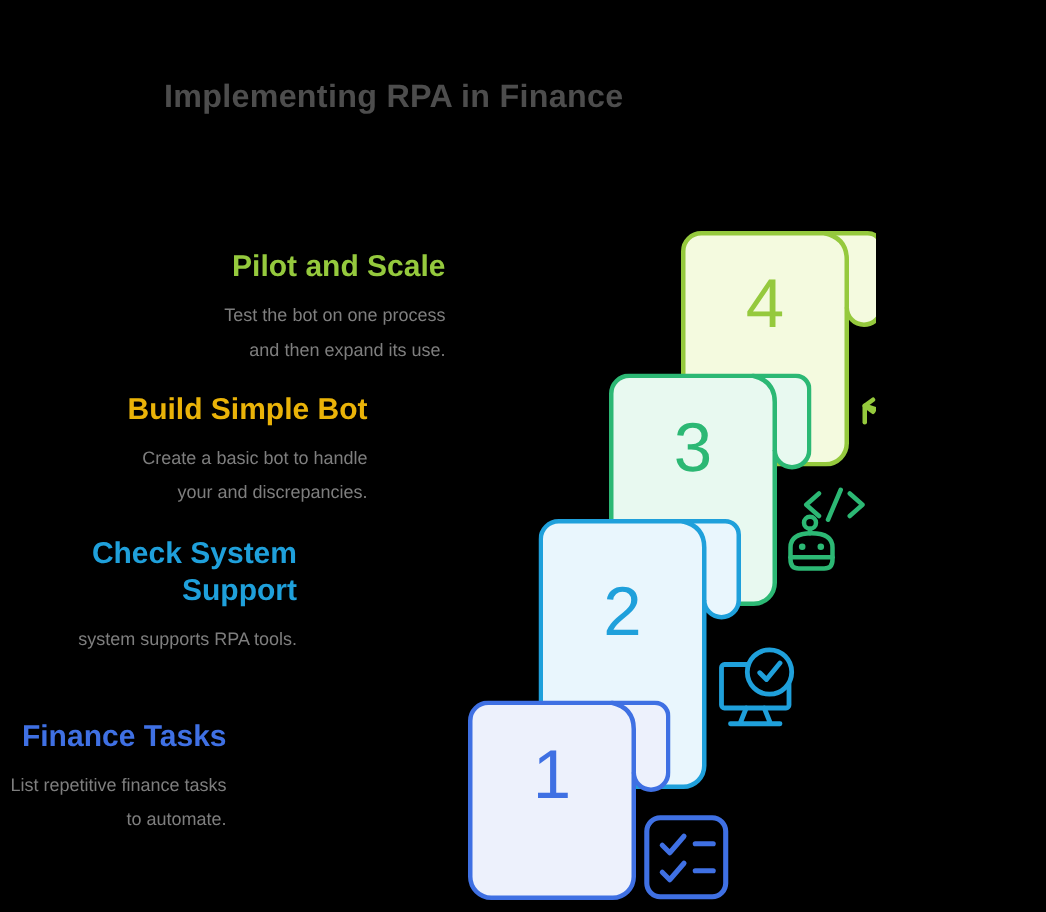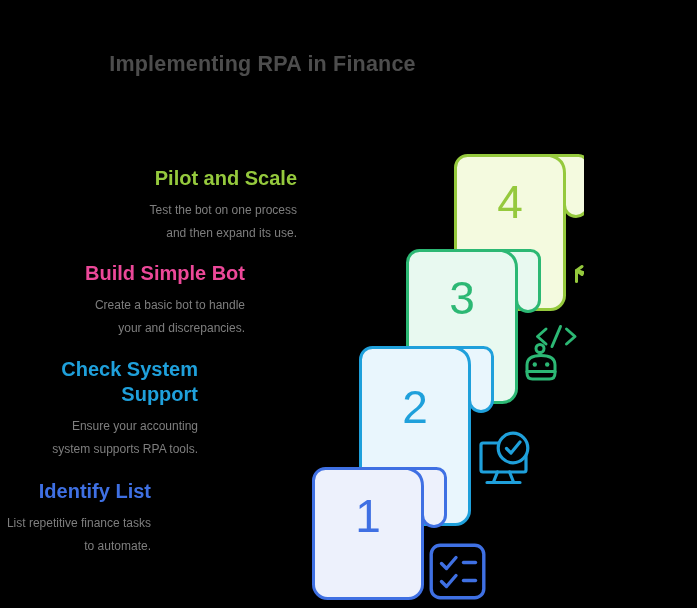--- a/index.html
+++ b/index.html
@@ -74,39 +74,38 @@
   <div class="step-text s4">
     <div class="tl" style="color: rgb(149, 201, 61);">Pilot and Scale</div>
     <div class="tl" style="color: rgb(149, 201, 61);"></div>
     <div class="desc" style="color: rgb(126, 126, 126);">
       <div class="dl">Test the bot on one process</div>
       <div class="dl">and then expand its use.</div>
     </div>
   </div>
 
   <div class="step-text s3">
-    <div class="tl" style="color: #ec4899;">Build Simple Bot</div>
+    <div class="tl" style="color: #eab308;">Build Simple Bot</div>
     <div class="tl" style="color: rgb(44, 184, 116);"></div>
     <div class="desc" style="color: rgb(126, 126, 126);">
       <div class="dl">Create a basic bot to handle</div>
       <div class="dl">your and discrepancies.</div>
     </div>
   </div>
 
   <div class="step-text s2">
     <div class="tl" style="color: rgb(31, 160, 219);">Check System</div>
     <div class="tl" style="color: rgb(31, 160, 219);">Support</div>
     <div class="desc" style="color: rgb(126, 126, 126);">
-      <div class="dl">Ensure your accounting</div>
       <div class="dl">system supports RPA tools.</div>
     </div>
   </div>
 
   <div class="step-text s1">
-    <div class="tl" style="color: rgb(63, 112, 227);">Identify List</div>
+    <div class="tl" style="color: rgb(63, 112, 227);">Finance Tasks</div>
     <div class="tl" style="color: rgb(63, 112, 227);"></div>
     <div class="desc" style="color: rgb(126, 126, 126);">
       <div class="dl">List repetitive finance tasks</div>
       <div class="dl">to automate.</div>
     </div>
   </div>
 
   <svg class="icon i4" width="76" height="62" viewBox="0 0 76 62">
     <g stroke-width="3" fill="none" stroke-linecap="round" stroke-linejoin="round" stroke="#95C93D">
       <path d="M34 3.5 C 28.5 9 26.5 15 26.5 21 L 26.5 33.5 L 41.5 33.5 L 41.5 21 C 41.5 15 39.5 9 34 3.5 Z"></path>

